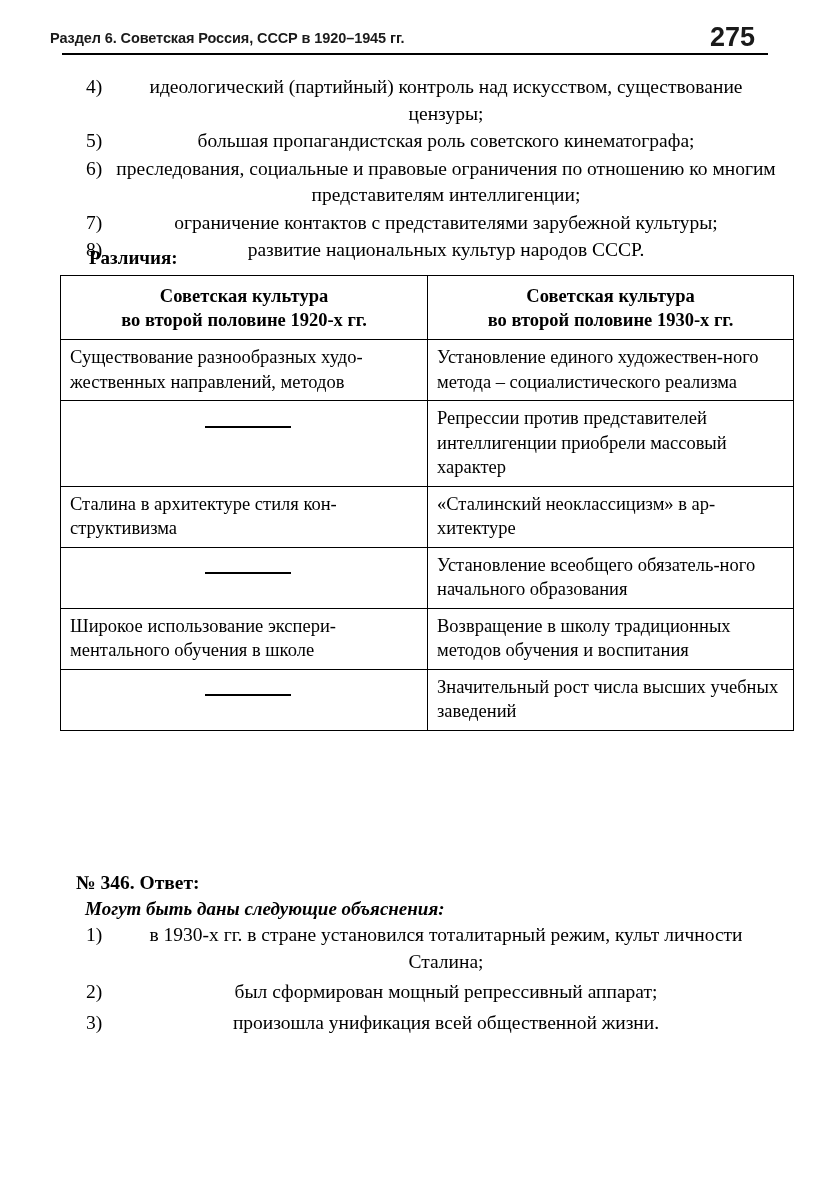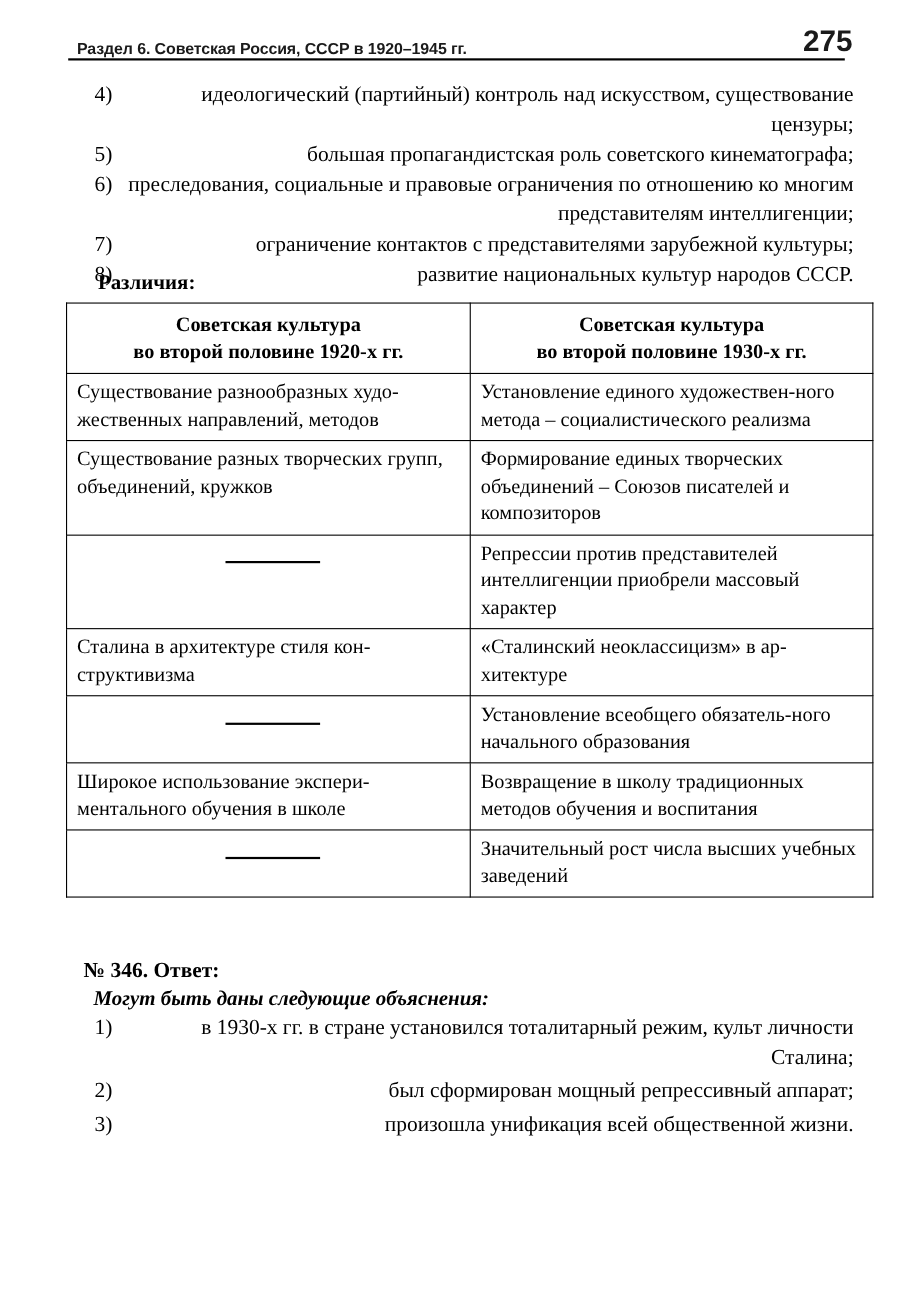--- a/index.html
+++ b/index.html
@@ -14,25 +14,25 @@
     background: #ffffff;
     margin: 0 auto;
     font-family: "Liberation Serif", serif;
     color: #000000;
     overflow: hidden;
   }
 
   
   .header {
     position: absolute;
-    left: 70px;
+    left: 50px;
     top: 22px;
     width: 705px;
     display: flex;
-    align-items: flex-end;
+    align-items: center;
     justify-content: space-between;
   }
   .header-title {
     font-family: "Liberation Sans", sans-serif;
     font-size: 14.5px;
     font-weight: bold;
     letter-spacing: -0.1px;
     color: #1a1a1a;
   }
   .header-page-number {
@@ -64,21 +64,21 @@
     line-height: 26.5px;
     margin-bottom: 1px;
   }
   .list-marker {
     width: 30px;
     flex: 0 0 30px;
     text-align: left;
   }
   .list-text {
     flex: 1 1 auto;
-    text-align: right;
+    text-align: center;
   }
 
   .subhead {
     position: absolute;
     font-weight: bold;
     font-size: 19px;
   }
   .subhead-razlichiya {
     left: 89px;
     top: 247px;
@@ -198,24 +198,20 @@
           <div>во второй половине 1930-х гг.</div>
         </th>
       </tr>
     </thead>
     <tbody>
       <tr>
         <td class="col-left">Существование разнообразных худо-жественных направлений, методов</td>
         <td class="col-right">Установление единого художествен-ного метода – социалистического реализма</td>
       </tr>
       <tr>
-        <td class="col-left">Существование разных творческих групп, объединений, кружков</td>
-        <td class="col-right">Формирование единых творческих объединений – Союзов писателей и композиторов</td>
-      </tr>
-      <tr>
         <td class="col-left dash-cell"><span class="dash"></span></td>
         <td class="col-right">Репрессии против представителей интеллигенции приобрели массовый характер</td>
       </tr>
       <tr>
         <td class="col-left">Сталина в архитектуре стиля кон-структивизма</td>
         <td class="col-right">«Сталинский неоклассицизм» в ар-хитектуре</td>
       </tr>
       <tr>
         <td class="col-left dash-cell"><span class="dash"></span></td>
         <td class="col-right">Установление всеобщего обязатель-ного начального образования</td>

